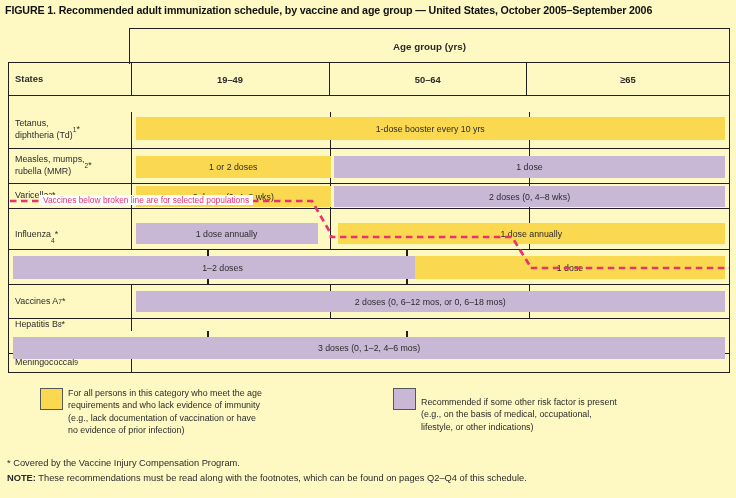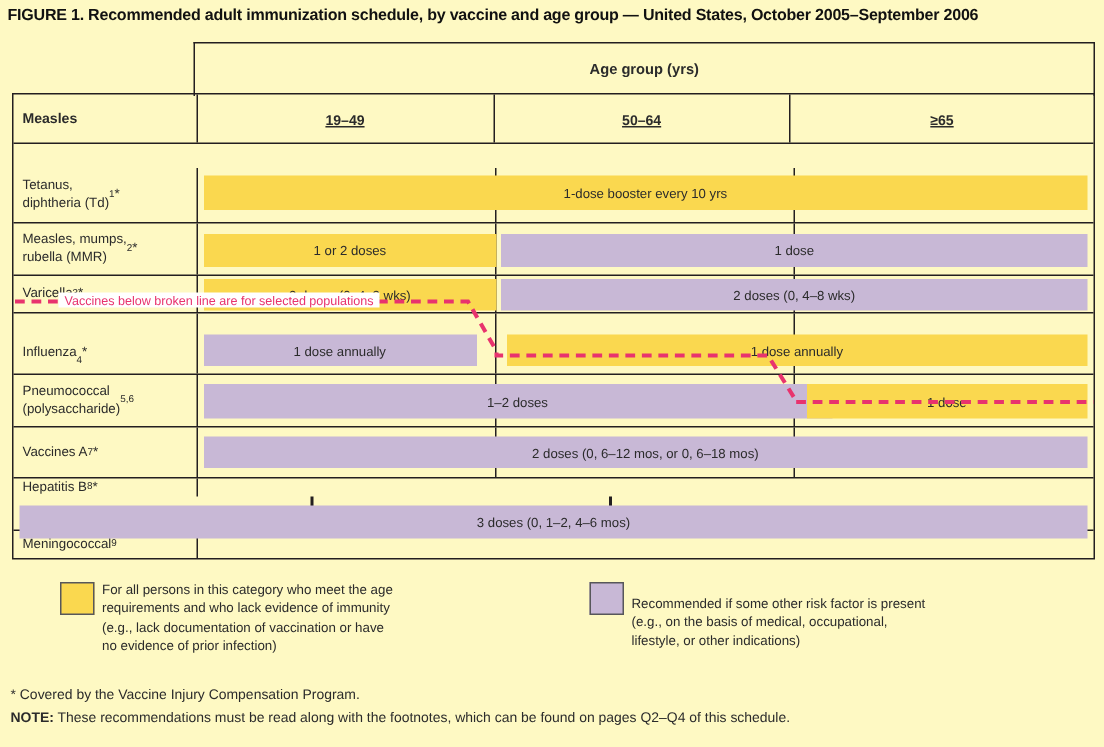--- a/index.html
+++ b/index.html
@@ -21,21 +21,21 @@
     border:1.5px solid var(--line);display:flex;flex-direction:column;}
   .row{display:flex;border-bottom:1.5px solid var(--line);}
   .row:last-child{border-bottom:none;flex:1;}
   .r0{height:33px;} .r1{height:37px;margin-top:16px;} .r2{height:35px;} .r3{height:25px;} .r4{height:41px;}
   .r5{height:35px;} .r6{height:34px;} .r7{height:35px;flex-direction:column;}
   .ncell{width:122.5px;border-right:1.5px solid var(--line);display:flex;align-items:center;
     padding-left:6px;font-size:8.9px;line-height:1.32;}
   .ncell .nm{white-space:pre-line;}
   .ncell sup{font-size:6.6px;line-height:0;}
   .r4 .ncell{align-items:flex-end;padding-bottom:8px;}
-  .hcell{display:flex;align-items:center;justify-content:center;font-weight:bold;font-size:9.4px;text-decoration:underline;}
+  .hcell{display:flex;align-items:center;justify-content:center;font-weight:bold;font-size:9.4px;}
   .hc1{width:198px;border-right:1.5px solid var(--line);}
   .hc2{width:197.5px;border-right:1.5px solid var(--line);}
   .hc3{flex:1;}
   .ncell.vh{font-weight:bold;font-size:9.4px;}
   .bars{flex:1;position:relative;}
   .vline{position:absolute;top:0;bottom:0;width:1.5px;background:var(--line);}
   .v1{left:198px;} .v2{left:397px;}
   .bar{position:absolute;display:flex;align-items:center;justify-content:center;
     font-size:8.8px;color:var(--text);white-space:nowrap;}
   .bar.y{background:var(--yellow);} .bar.p{background:var(--purple);}
@@ -75,21 +75,21 @@
 
 <div class="page">
 
   <div class="fig-title">FIGURE 1. Recommended adult immunization schedule, by vaccine and age group — United States, October 2005–September 2006</div>
 
   <div class="agebox">Age group (yrs)</div>
 
   <div class="vtable">
 
     <div class="row r0">
-      <div class="ncell vh">Measles</div>
+      <div class="ncell vh">States</div>
       <div class="hcell hc1">19–49</div>
       <div class="hcell hc2">50–64</div>
       <div class="hcell hc3">≥65</div>
     </div>
 
     <div class="row r1">
       <div class="ncell">
           <span class="nm">Tetanus,
 diphtheria (Td)</span>
           <sup>1</sup>
@@ -139,26 +139,20 @@
         </div>
       <div class="bars">
         <div class="vline v1"></div>
         <div class="vline v2"></div>
         <div class="bar p b-flu0">1 dose annually</div>
         <div class="bar y b-flu1">1 dose annually</div>
       </div>
     </div>
 
     <div class="row r5">
-      <div class="ncell">
-          <span class="nm">Pneumococcal
-(polysaccharide)</span>
-          <sup>5,6</sup>
-          <span></span>
-        </div>
       <div class="bars">
         <div class="vline v1"></div>
         <div class="vline v2"></div>
         <div class="bar p b-pneu0">1–2 doses</div>
         <div class="bar y b-pneu1">1 dose</div>
       </div>
     </div>
 
     <div class="row r6">
       <div class="ncell">

